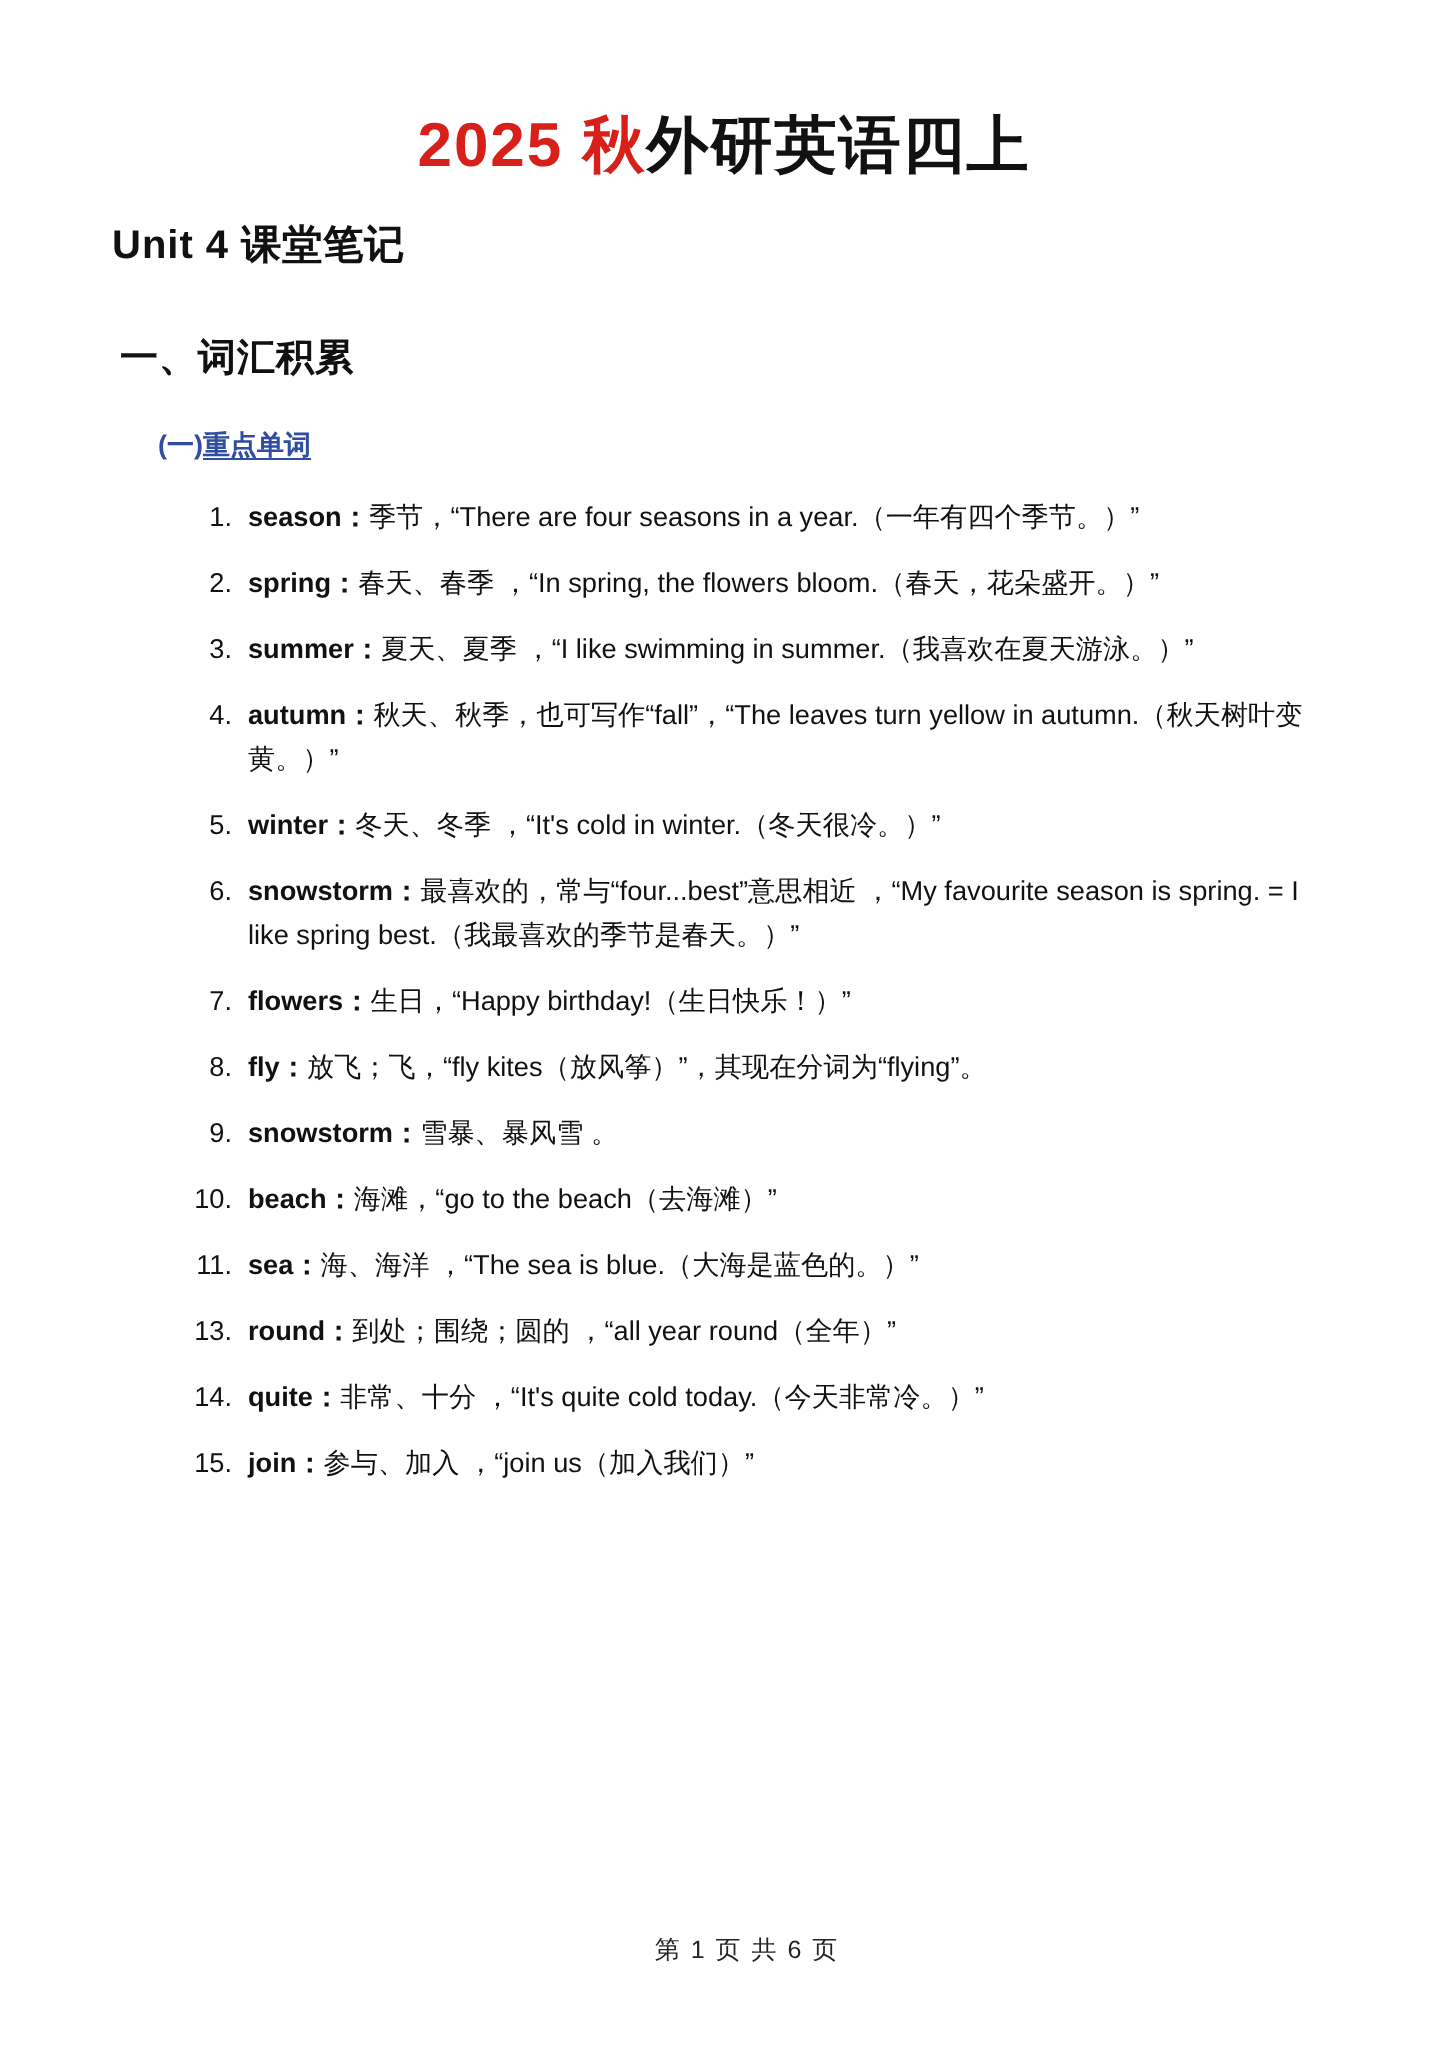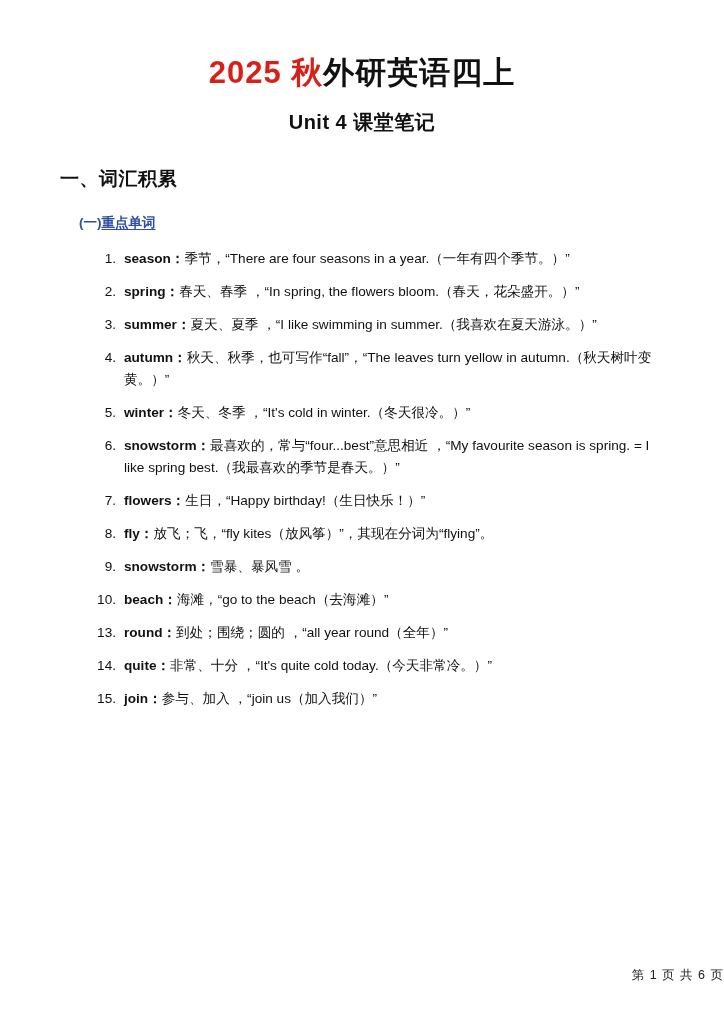--- a/index.html
+++ b/index.html
@@ -34,21 +34,20 @@
     color: #d8201a;
     text-align: right;
   }
   .title-main .season {
     color: #d8201a;
   }
   .title-main .rest {
     color: #111111;
   }
   .title-sub {
-    text-align: center;
     font-size: 20px;
     font-weight: bold;
     margin-top: 16px;
     letter-spacing: 0.5px;
   }
   .section-head {
     font-size: 19px;
     font-weight: bold;
     color: #111111;
     margin-top: 30px;
@@ -89,21 +88,21 @@
     color: #111111;
   }
   ol.vocab li .word {
     font-weight: bold;
   }
   .footer {
     position: absolute;
     left: 0;
     right: 0;
     bottom: 40px;
-    text-align: right;
+    text-align: center;
     font-size: 12.5px;
     color: #222222;
     letter-spacing: 1px;
     padding-left: 23px;
   }
 </style>
 </head>
 <body>
 
 <div class="page">
@@ -125,19 +124,20 @@
     <li><span class="num">1.</span><span class="word">season：</span><span>季节，“There are four seasons in a year.（一年有四个季节。）”</span></li>
     <li><span class="num">2.</span><span class="word">spring：</span><span>春天、春季 ，“In spring, the flowers bloom.（春天，花朵盛开。）”</span></li>
     <li><span class="num">3.</span><span class="word">summer：</span><span>夏天、夏季 ，“I like swimming in summer.（我喜欢在夏天游泳。）”</span></li>
     <li><span class="num">4.</span><span class="word">autumn：</span><span>秋天、秋季，也可写作“fall”，“The leaves turn yellow in autumn.（秋天树叶变黄。）”</span></li>
     <li><span class="num">5.</span><span class="word">winter：</span><span>冬天、冬季 ，“It's cold in winter.（冬天很冷。）”</span></li>
     <li><span class="num">6.</span><span class="word">snowstorm：</span><span>最喜欢的，常与“four...best”意思相近 ，“My favourite season is spring. = I like spring best.（我最喜欢的季节是春天。）”</span></li>
     <li><span class="num">7.</span><span class="word">flowers：</span><span>生日，“Happy birthday!（生日快乐！）”</span></li>
     <li><span class="num">8.</span><span class="word">fly：</span><span>放飞；飞，“fly kites（放风筝）”，其现在分词为“flying”。</span></li>
     <li><span class="num">9.</span><span class="word">snowstorm：</span><span>雪暴、暴风雪 。</span></li>
     <li><span class="num">10.</span><span class="word">beach：</span><span>海滩，“go to the beach（去海滩）”</span></li>
+    <li><span class="num">11.</span><span class="word">sea：</span><span>海、海洋 ，“The sea is blue.（大海是蓝色的。）”</span></li>
     <li><span class="num">13.</span><span class="word">round：</span><span>到处；围绕；圆的 ，“all year round（全年）”</span></li>
     <li><span class="num">14.</span><span class="word">quite：</span><span>非常、十分 ，“It's quite cold today.（今天非常冷。）”</span></li>
     <li><span class="num">15.</span><span class="word">join：</span><span>参与、加入 ，“join us（加入我们）”</span></li>
   </ol>
 
   <div class="footer">第 1 页 共 6 页</div>
 </div>
 
 </body></html>

